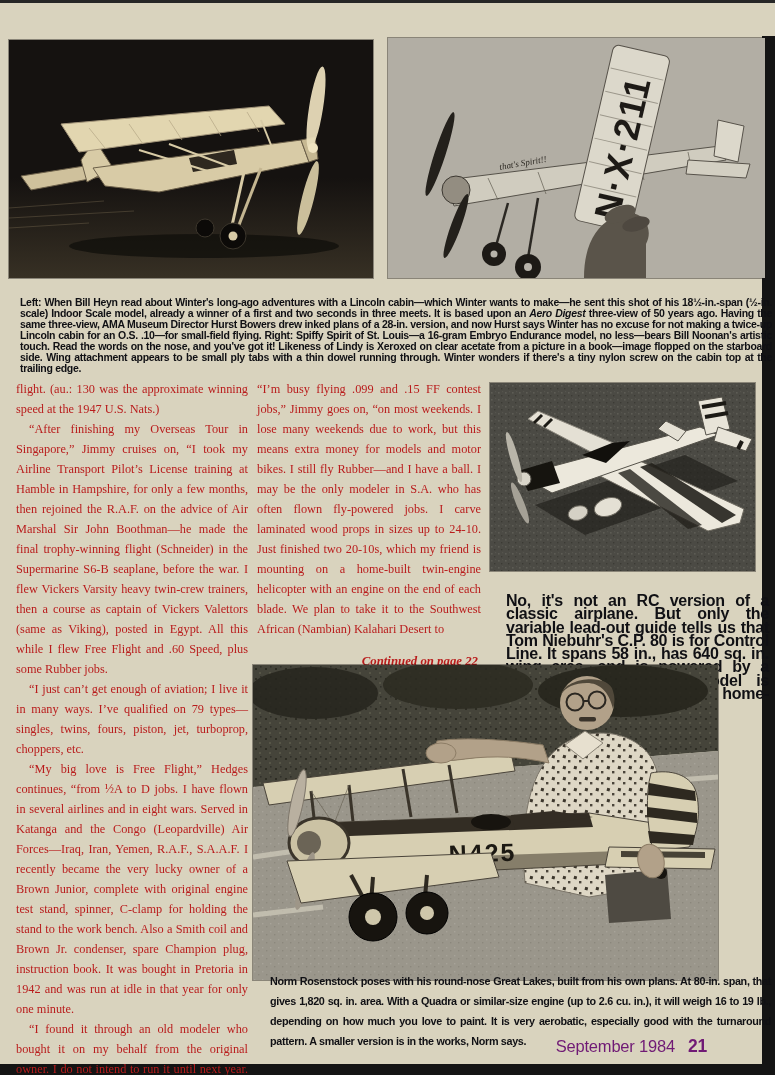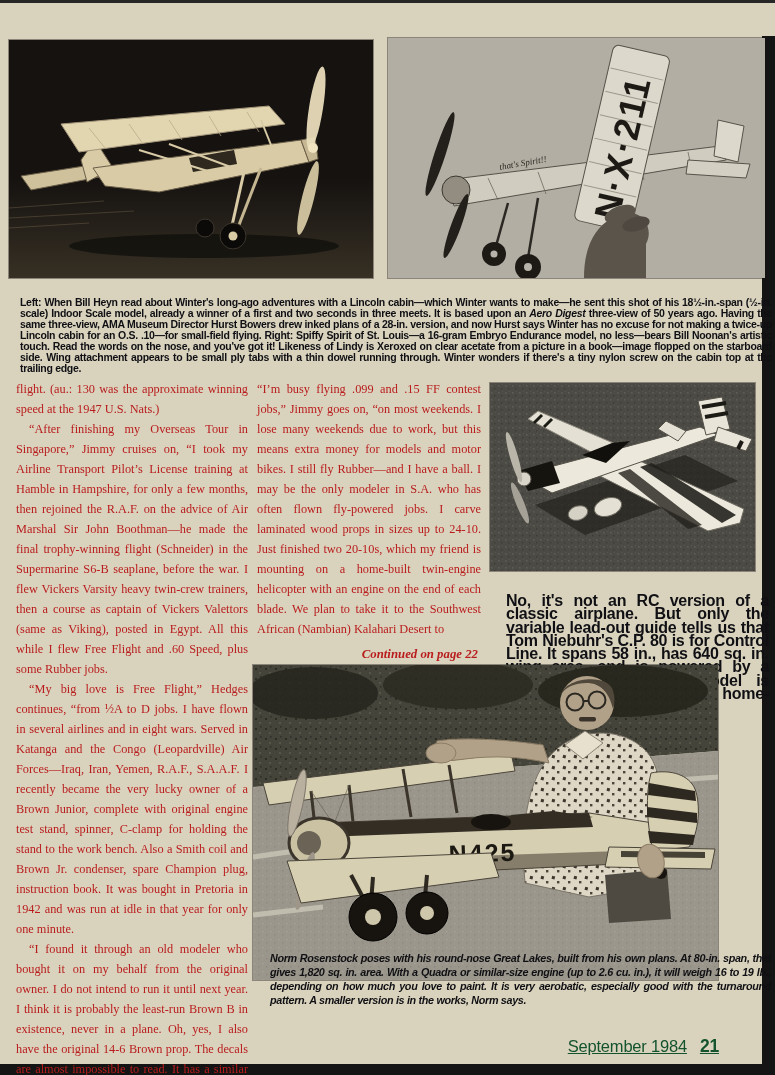--- a/index.html
+++ b/index.html
@@ -15,36 +15,36 @@
   .photo{position:absolute;outline:1px solid rgba(20,18,14,.4);}
   .photo svg{display:block;}
   .caption{
     position:absolute;font-weight:bold;color:#101014;text-align:justify;
     font-family:"Liberation Sans",sans-serif;
     margin-left:8px;
   }
   .top-caption{left:12px;top:286px;width:752px;font-size:10.5px;line-height:11.15px;letter-spacing:-0.3px;}
   .top-caption .ital{font-style:italic;}
   .cp80-caption{left:498px;top:578px;width:263px;font-size:16px;line-height:13.3px;letter-spacing:-0.25px;}
-  .gl-caption{left:262px;top:940px;width:501px;font-size:10.8px;line-height:14px;letter-spacing:-0.33px;font-style:italic;}
+  .gl-caption{left:262px;top:960px;width:501px;font-size:10.8px;line-height:20px;letter-spacing:-0.33px;}
   .body-col{
     position:absolute;font-family:"Liberation Serif",serif;
     font-size:12.3px;line-height:20px;color:#b91c1c;text-align:justify;
   }
   .body-col p{margin:0;}
   .body-col p + p{text-indent:13px;}
   .left-col{left:16px;top:379px;width:232px;}
   .right-col{left:257px;top:379px;width:224px;}
   .continued{
     text-align:right;font-style:italic;font-weight:bold;font-size:12.8px;
-    padding-right:3px;margin-top:5px;font-family:"Liberation Serif",serif;
+    padding-right:3px;margin-top:12px;font-family:"Liberation Serif",serif;
   }
   .footer{
-    position:absolute;left:262px;top:1036px;width:457px;text-align:right;
-    font-size:16.5px;color:#14532d;letter-spacing:-0.2px;text-decoration:underline;
+    position:absolute;left:250px;top:1036px;width:457px;text-align:right;
+    font-size:16.5px;color:#701a75;letter-spacing:-0.2px;
   }
   .footer .page-num{font-weight:bold;margin-left:13px;font-size:17.5px;}
 </style>
 </head>
 <body>
 
 <div class="page">
 
   <div class="edge edge-top"></div>
   <div class="edge edge-right"></div>
@@ -141,20 +141,21 @@
         <ellipse cx="248" cy="186" rx="14" ry="7" fill="#4e4840" transform="rotate(-15 248 186)"></ellipse>
       </g>
     </svg>
   </div>
 
   <p class="caption top-caption"><span>Left: When Bill Heyn read about Winter's long-ago adventures with a Lincoln cabin—which Winter wants to make—he sent this shot of his 18½-in.-span (½-in. scale) Indoor Scale model, already a winner of a first and two seconds in three meets. It is based upon an </span><span class="ital">Aero Digest</span><span> three-view of 50 years ago. Having the same three-view, AMA Museum Director Hurst Bowers drew inked plans of a 28-in. version, and now Hurst says Winter has no excuse for not making a twice-up Lincoln cabin for an O.S. .10—for small-field flying. Right: Spiffy Spirit of St. Louis—a 16-gram Embryo Endurance model, no less—bears Bill Noonan's artistic touch. Read the words on the nose, and you've got it! Likeness of Lindy is Xeroxed on clear acetate from a picture in a book—image flopped on the starboard side. Wing attachment appears to be small ply tabs with a thin dowel running through. Winter wonders if there's a tiny nylon screw on the cabin top at the trailing edge.</span></p>
 
   <div class="body-col left-col">
       <p>flight. (au.: 130 was the approximate winning speed at the 1947 U.S. Nats.)</p>
       <p>“After finishing my Overseas Tour in Singapore,” Jimmy cruises on, “I took my Airline Transport Pilot’s License training at Hamble in Hampshire, for only a few months, then rejoined the R.A.F. on the advice of Air Marshal Sir John Boothman—he made the final trophy-winning flight (Schneider) in the Supermarine S6-B seaplane, before the war. I flew Vickers Varsity heavy twin-crew trainers, then a course as captain of Vickers Valettors (same as Viking), posted in Egypt. All this while I flew Free Flight and .60 Speed, plus some Rubber jobs.</p>
+      <p>“I just can’t get enough of aviation; I live it in many ways. I’ve qualified on 79 types—singles, twins, fours, piston, jet, turboprop, choppers, etc.</p>
       <p>“My big love is Free Flight,” Hedges continues, “from ½A to D jobs. I have flown in several airlines and in eight wars. Served in Katanga and the Congo (Leopardville) Air Forces—Iraq, Iran, Yemen, R.A.F., S.A.A.F. I recently became the very lucky owner of a Brown Junior, complete with original engine test stand, spinner, C-clamp for holding the stand to the work bench. Also a Smith coil and Brown Jr. condenser, spare Champion plug, instruction book. It was bought in Pretoria in 1942 and was run at idle in that year for only one minute.</p>
       <p>“I found it through an old modeler who bought it on my behalf from the original owner. I do not intend to run it until next year. I think it is probably the least-run Brown B in existence, never in a plane. Oh, yes, I also have the original 14-6 Brown prop. The decals are almost impossible to read. It has a similar blade shape to the Flo Torque—swept leading edge and straight trailing edge. Also, I was given a good-condition Anderson Spitfire and a Pacemaker .59, and I have an Ohlsson .23 and a Fleetwind. (Au.: The Brown Jr., the first mass-produced gas engine, came in a tall wooden</p>
     </div>
 
   <div class="body-col right-col">
     <div>
         <p>“I’m busy flying .099 and .15 FF contest jobs,” Jimmy goes on, “on most weekends. I lose many weekends due to work, but this means extra money for models and motor bikes. I still fly Rubber—and I have a ball. I may be the only modeler in S.A. who has often flown fly-powered jobs. I carve laminated wood props in sizes up to 24-10. Just finished two 20-10s, which my friend is mounting on a home-built twin-engine helicopter with an engine on the end of each blade. We plan to take it to the Southwest African (Nambian) Kalahari Desert to</p>
       </div>
     <div class="continued">Continued on page 22</div>
   </div>

